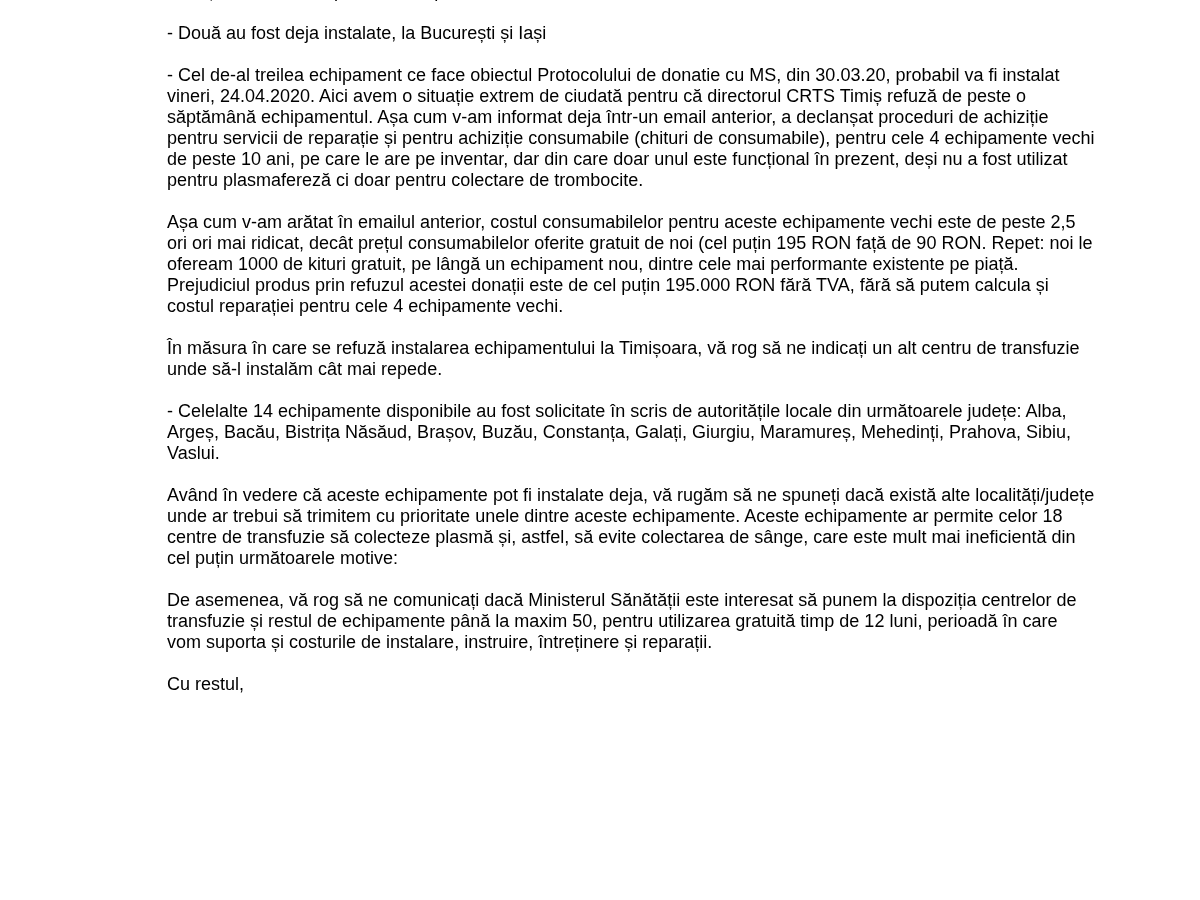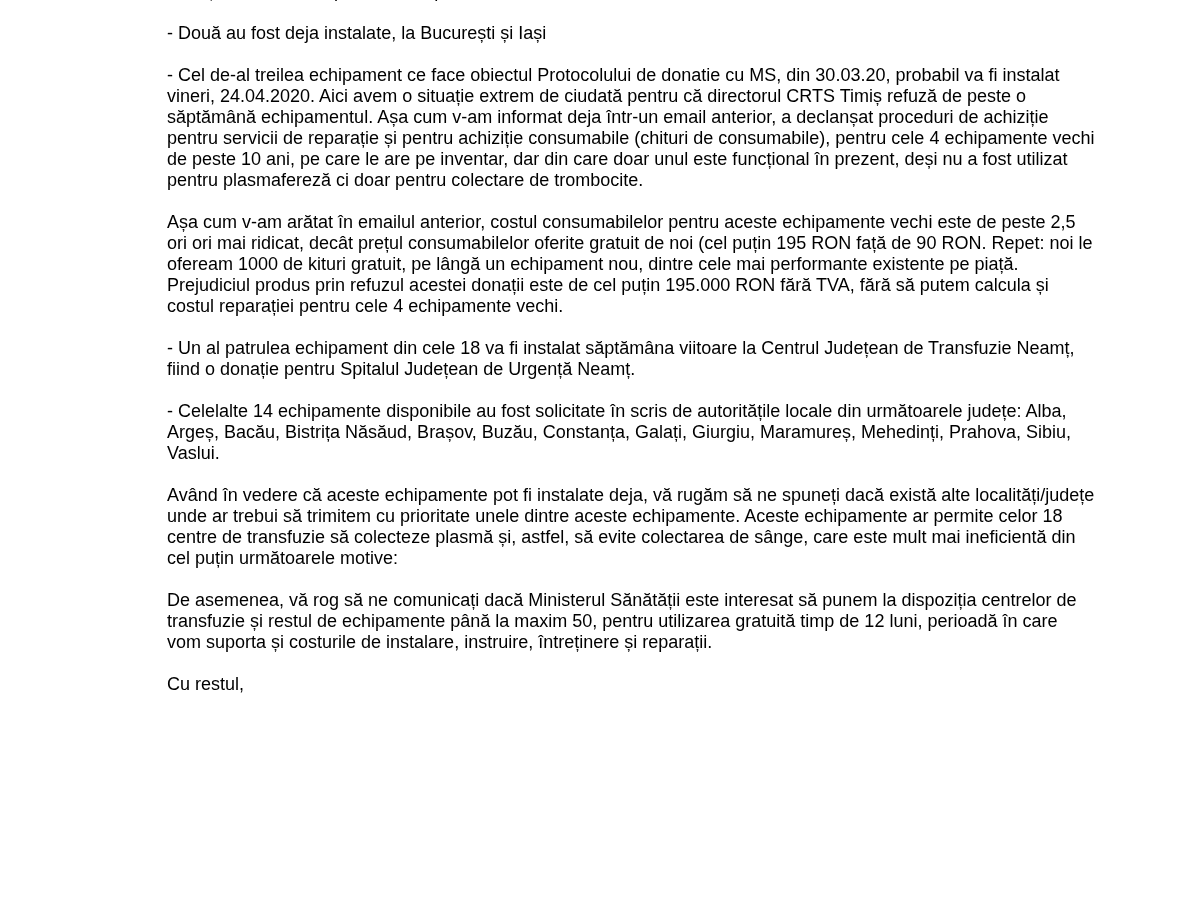--- a/index.html
+++ b/index.html
@@ -36,19 +36,19 @@
 </style>
 </head>
 <body>
 
 <div class="page">
   <main class="letter">
     <p class="clipped">Situația celor 18 echipamente de plasmafereză este următoarea:</p>
     <p>- Două au fost deja instalate, la București și Iași</p>
     <p>- Cel de-al treilea echipament ce face obiectul Protocolului de donatie cu MS, din 30.03.20, probabil va fi instalat vineri, 24.04.2020. Aici avem o situație extrem de ciudată pentru că directorul CRTS Timiș refuză de peste o săptămână echipamentul. Așa cum v-am informat deja într-un email anterior, a declanșat proceduri de achiziție pentru servicii de reparație și pentru achiziție consumabile (chituri de consumabile), pentru cele 4 echipamente vechi de peste 10 ani, pe care le are pe inventar, dar din care doar unul este funcțional în prezent, deși nu a fost utilizat pentru plasmafereză ci doar pentru colectare de trombocite.</p>
     <p>Așa cum v-am arătat în emailul anterior, costul consumabilelor pentru aceste echipamente vechi este de peste 2,5 ori ori mai ridicat, decât prețul consumabilelor oferite gratuit de noi (cel puțin 195 RON față de 90 RON. Repet: noi le ofeream 1000 de kituri gratuit, pe lângă un echipament nou, dintre cele mai performante existente pe piață. Prejudiciul produs prin refuzul acestei donații este de cel puțin 195.000 RON fără TVA, fără să putem calcula și costul reparației pentru cele 4 echipamente vechi.</p>
-    <p>- Un al patrulea echipament din cele 18 va fi instalat săptămâna viitoare la Centrul Județean de Transfuzie Neamț, fiind o donație pentru Spitalul Județean de Urgență Neamț.</p>
+    <p>În măsura în care se refuză instalarea echipamentului la Timișoara, vă rog să ne indicați un alt centru de transfuzie unde să-l instalăm cât mai repede.</p>
     <p>- Celelalte 14 echipamente disponibile au fost solicitate în scris de autoritățile locale din următoarele județe: Alba, Argeș, Bacău, Bistrița Năsăud, Brașov, Buzău, Constanța, Galați, Giurgiu, Maramureș, Mehedinți, Prahova, Sibiu, Vaslui.</p>
     <p>Având în vedere că aceste echipamente pot fi instalate deja, vă rugăm să ne spuneți dacă există alte localități/județe unde ar trebui să trimitem cu prioritate unele dintre aceste echipamente. Aceste echipamente ar permite celor 18 centre de transfuzie să colecteze plasmă și, astfel, să evite colectarea de sânge, care este mult mai ineficientă din cel puțin următoarele motive:</p>
     <p>De asemenea, vă rog să ne comunicați dacă Ministerul Sănătății este interesat să punem la dispoziția centrelor de transfuzie și restul de echipamente până la maxim 50, pentru utilizarea gratuită timp de 12 luni, perioadă în care vom suporta și costurile de instalare, instruire, întreținere și reparații.</p>
     <p>Cu restul,</p>
   </main>
 </div>
 
 </body></html>

